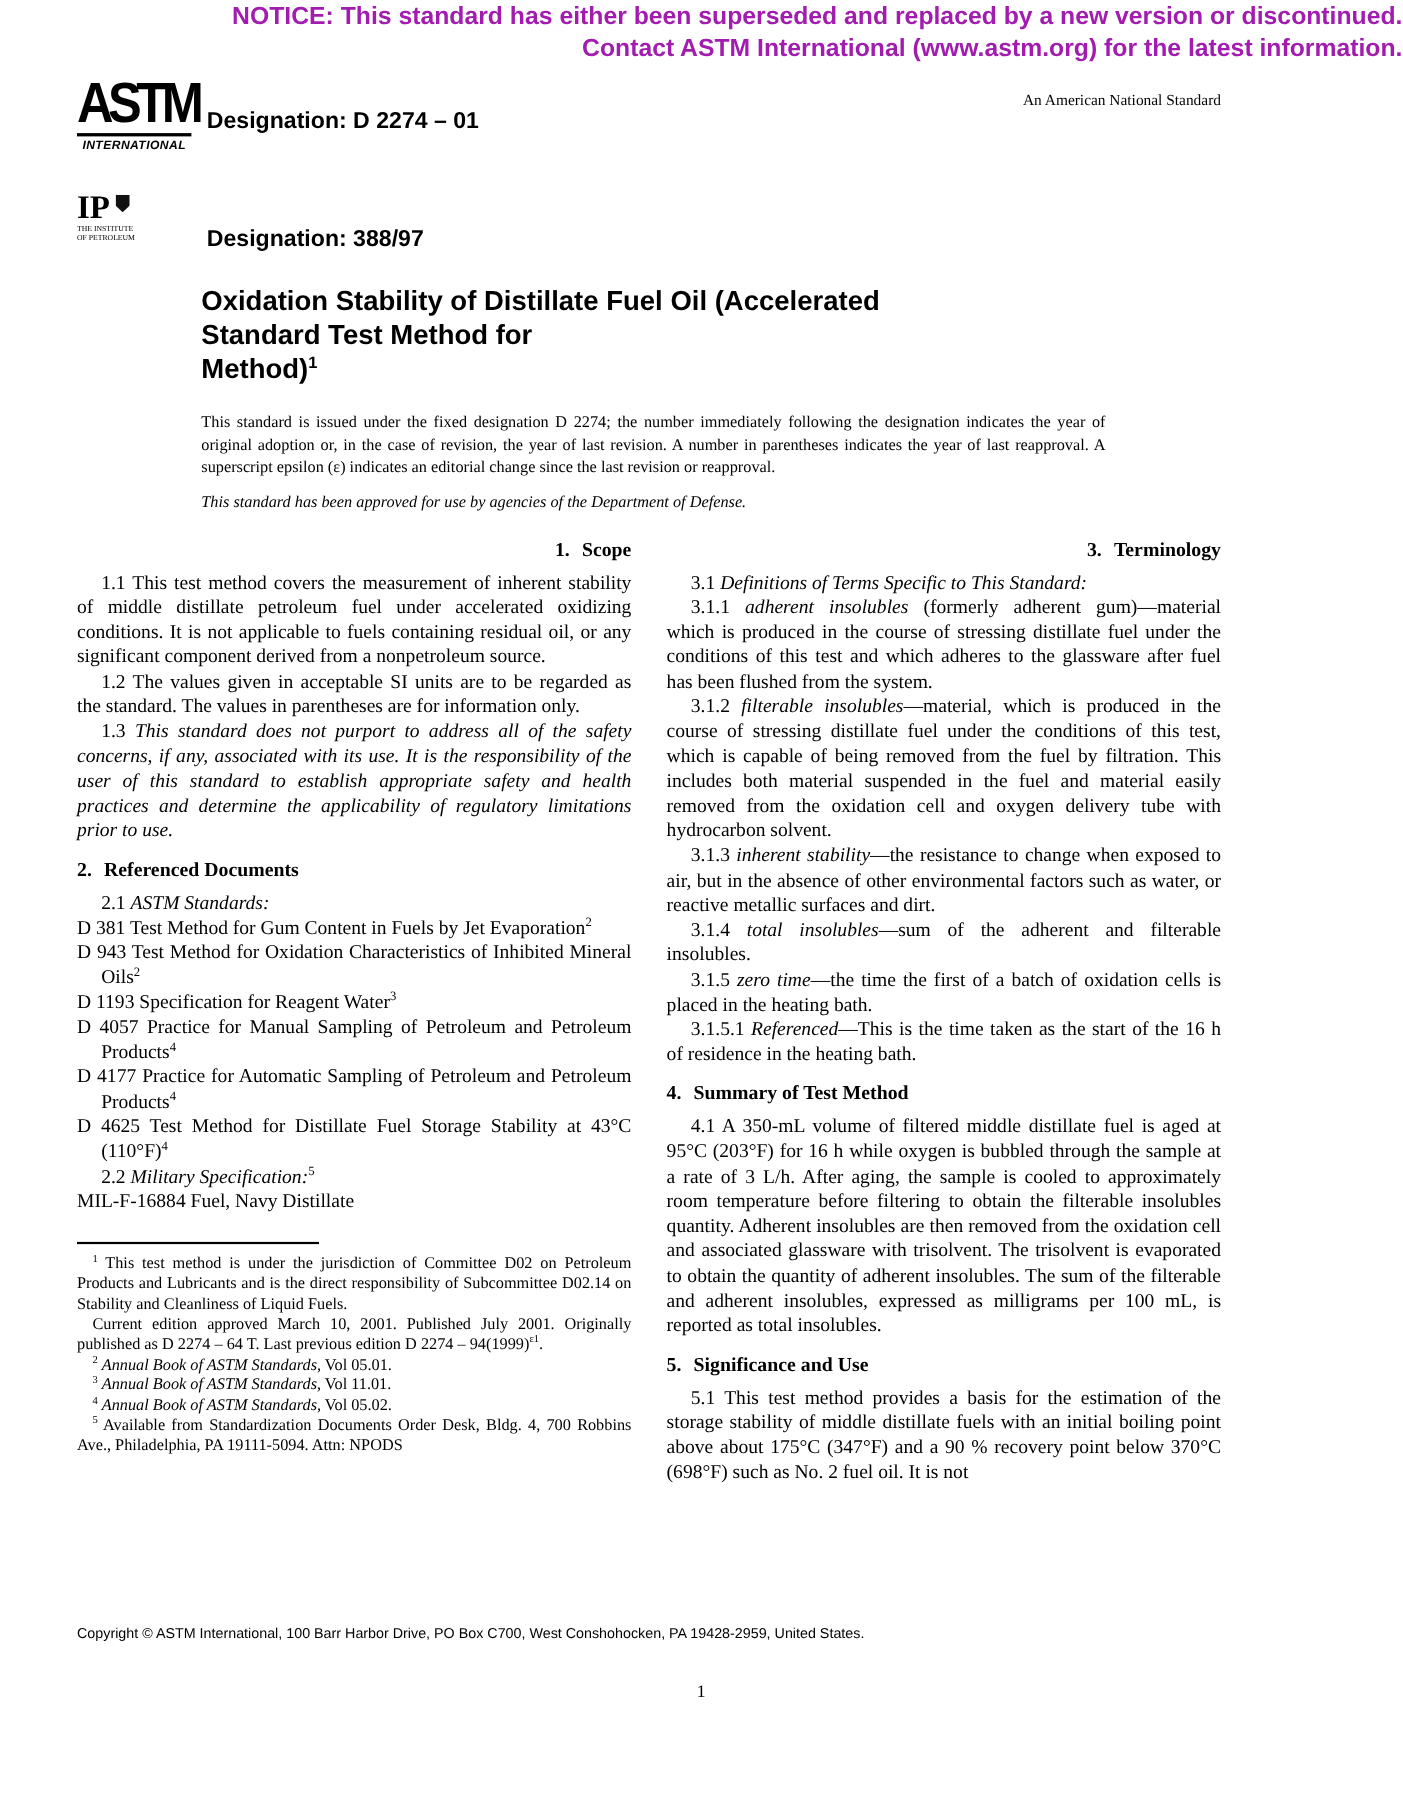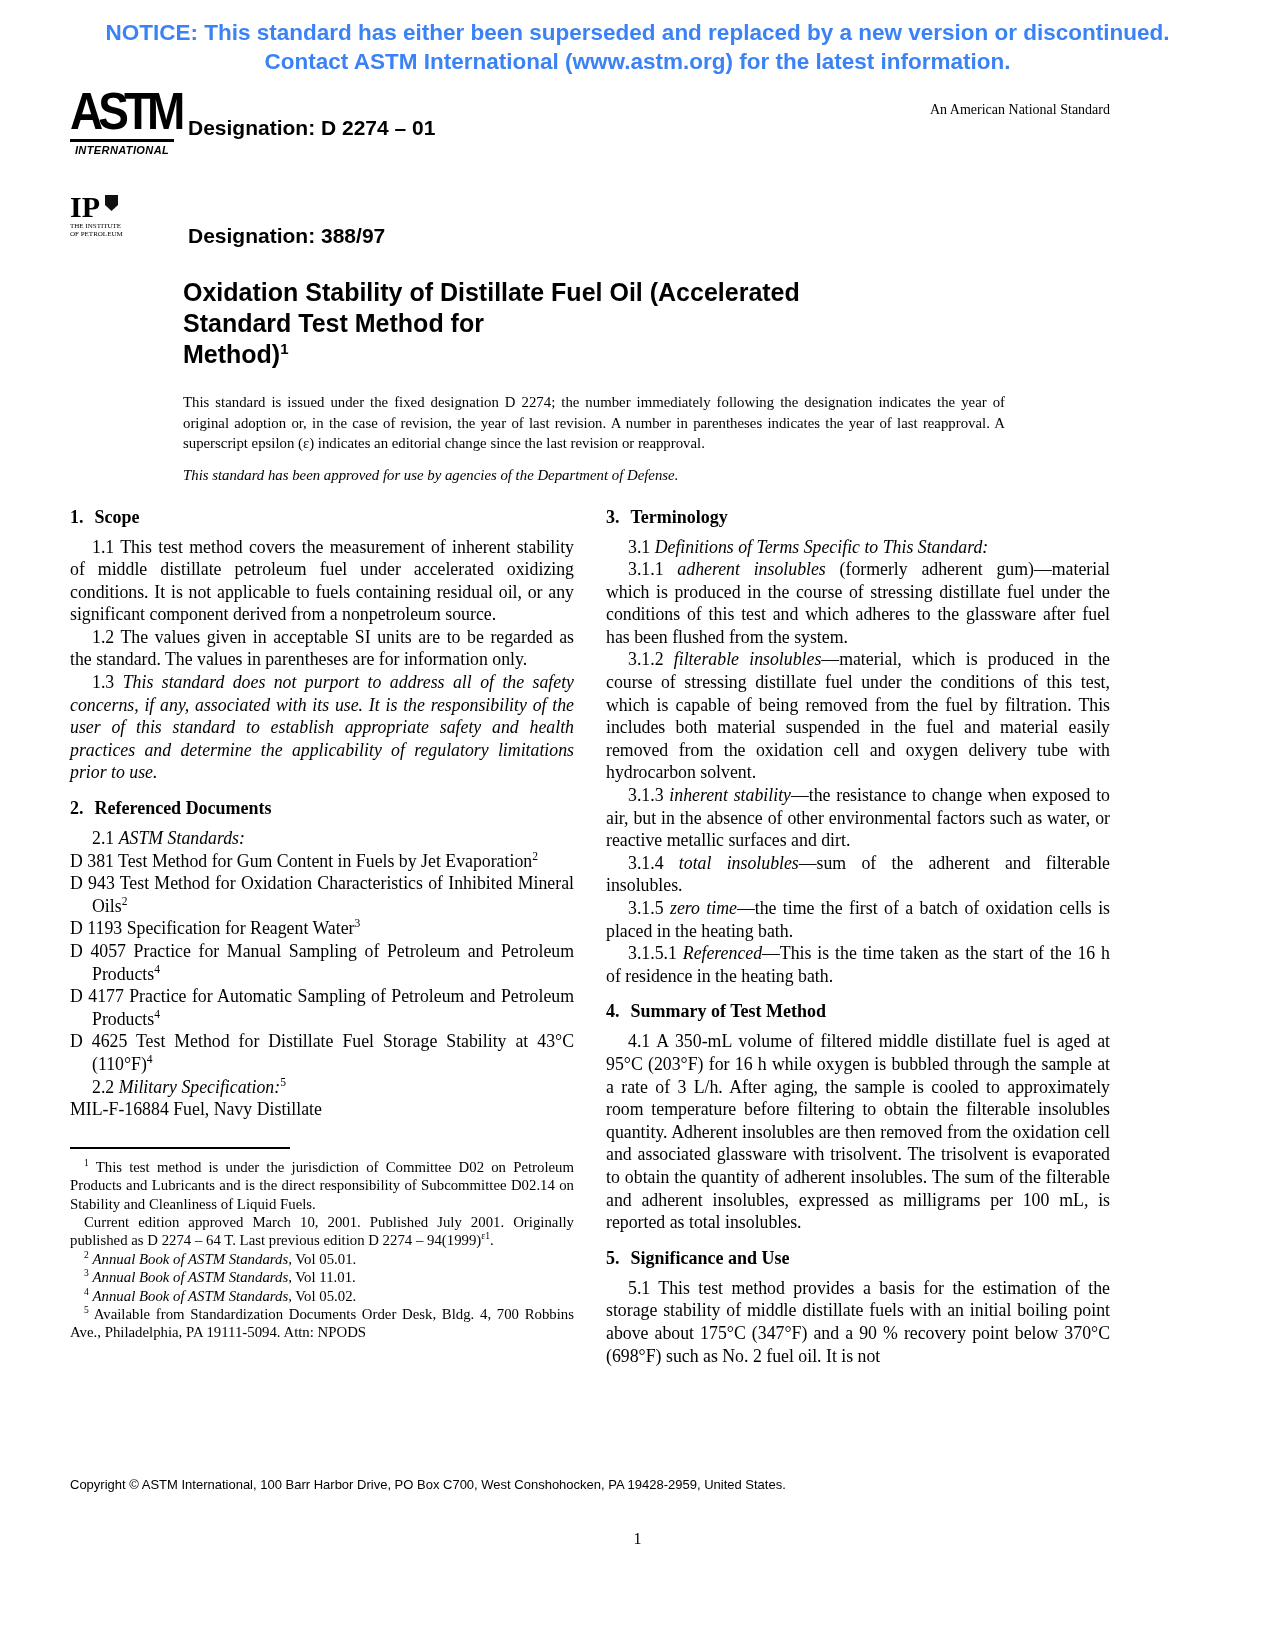--- a/index.html
+++ b/index.html
@@ -9,23 +9,22 @@
     height: 1650px;
     background: #ffffff;
     color: #000;
     font-family: "Liberation Serif", serif;
     overflow: hidden;
     box-sizing: border-box;
   }
 
   
   .notice {
-    padding-top: 18px;
-    text-align: center;
-    color: #3b82f6;
+    text-align: right;
+    color: #a21caf;
     font-family: "Liberation Sans", sans-serif;
     font-weight: bold;
     font-size: 22.5px;
     line-height: 29px;
   }
 
   
   .header {
     position: relative;
     margin: 20px 165px 0 70px;
@@ -102,21 +101,21 @@
     margin: 22px 0 0 70px;
     width: 1040px;
   }
   .col { width: 504px; flex: 0 0 504px; font-size: 17.8px; line-height: 22.6px; }
   h2 {
     font-size: 18px;
     line-height: 22px;
     font-weight: bold;
     margin: 13px 0 8px 0;
   }
-  [data-column] > h2:first-child { margin-top: 0; }
+  [data-column] > h2:first-child { margin-top: 0; text-align: right; }
   .hnum { margin-right: 11px; }
   p.body { margin: 0; text-indent: 22px; text-align: justify; }
   p.ref  { margin: 0; padding-left: 22px; text-indent: -22px; text-align: justify; }
   .it { font-style: italic; }
   sup { font-size: 65%; line-height: 0; vertical-align: super; }
 
   
   .footnote-block { margin-top: 26px; }
   .fn-rule { width: 220px; border-top: 2px solid #000; margin-bottom: 9px; }
   p.footnote {

